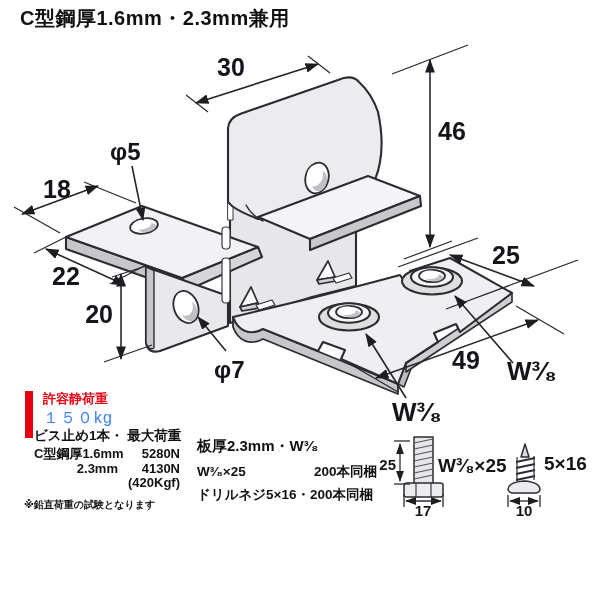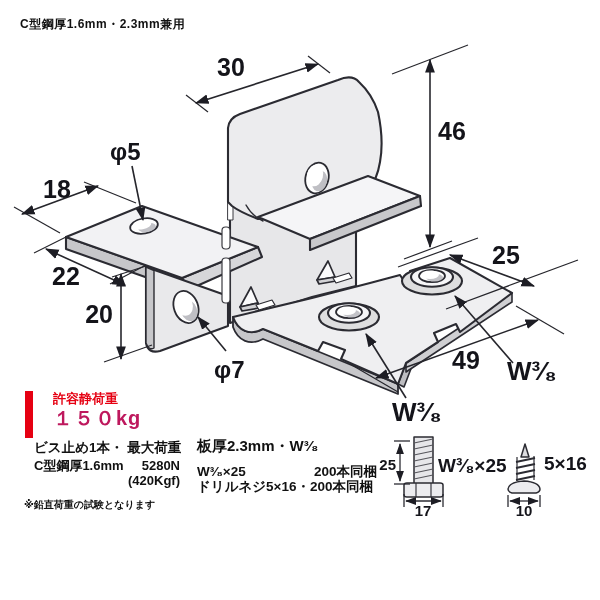--- a/index.html
+++ b/index.html
@@ -1,35 +1,35 @@
 <!DOCTYPE html>
 <html><head>
 <meta charset="utf-8">
 <style>
   html,body{margin:0;padding:0;background:#ffffff;}
   #stage{position:relative;width:600px;height:600px;background:#fff;overflow:hidden;
          font-family:"Liberation Sans","DejaVu Sans",sans-serif;color:#111;}
   svg{position:absolute;left:0;top:0;}
   svg text{font-family:"Liberation Sans","DejaVu Sans",sans-serif;font-weight:600;fill:#14141a;}
   .overlay{position:absolute;white-space:nowrap;}
-  #title{left:20px;top:16px;font-size:12px;font-weight:700;letter-spacing:.5px;}
-  #allow{left:25px;top:391px;display:flex;gap:20px;align-items:flex-start;}
+  #title{left:20px;top:5px;font-size:20px;font-weight:700;letter-spacing:.5px;}
+  #allow{left:25px;top:391px;display:flex;gap:10px;align-items:flex-start;}
   #allow .bar{width:8px;height:47px;background:#e60012;}
   #allow .l1{font-size:13px;font-weight:700;color:#e60012;line-height:15px;}
-  #allow .l2{font-size:20px;font-weight:700;color:#be185d;letter-spacing:1px;line-height:24px;}
-  #loadtable{left:34px;top:427px;font-weight:700;margin-top:12px;}
+  #allow .l2{font-size:16px;font-weight:400;color:#3b82f6;letter-spacing:1px;line-height:24px;}
+  #loadtable{left:34px;top:427px;font-weight:700;}
   #loadtable .sub{font-size:13.5px;margin-bottom:2px;}
   #loadtable .row{display:flex;font-size:13px;line-height:14.5px;}
   #loadtable .c1{width:84px;text-align:right;}
   #loadtable .c2{width:62px;text-align:right;}
   #note{left:24px;top:498px;font-size:10px;font-weight:700;}
   #spec{left:197px;top:437px;font-weight:700;}
   #spec .s1{font-size:15px;margin-bottom:8px;}
   #spec .s2{display:flex;justify-content:space-between;width:180px;font-size:13.5px;line-height:15px;}
-  #spec .s3{font-size:13.5px;line-height:15px;}
+  #spec .s3{font-size:13.5px;line-height:15px;margin-top:8px;}
 </style>
 </head>
 <body>
 
 <div id="stage">
 
 <svg width="600" height="600" viewBox="0 0 600 600">
   <defs>
     <marker id="ar" viewBox="0 0 10 10" refX="9.2" refY="5" markerWidth="8.5" markerHeight="8.5" orient="auto-start-reverse">
       <path d="M0,1.4 L10,5 L0,8.6 z" fill="#1d1d24"></path>
@@ -226,20 +226,24 @@
     </div>
   </div>
 
   <div id="loadtable" class="overlay">
     <div class="sub">ビス止め1本・ 最大荷重</div>
     <div class="row">
       <span class="c1">C型鋼厚1.6mm</span>
       <span class="c2">5280N</span>
     </div>
     <div class="row">
+      <span class="c1">2.3mm</span>
+      <span class="c2">4130N</span>
+    </div>
+    <div class="row">
       <span class="c1"></span>
       <span class="c2">(420Kgf)</span>
     </div>
   </div>
 
   <div id="note" class="overlay">※鉛直荷重の試験となります</div>
 
   <div id="spec" class="overlay">
     <div class="s1">板厚2.3mm・W³⁄₈</div>
     <div class="s2">

